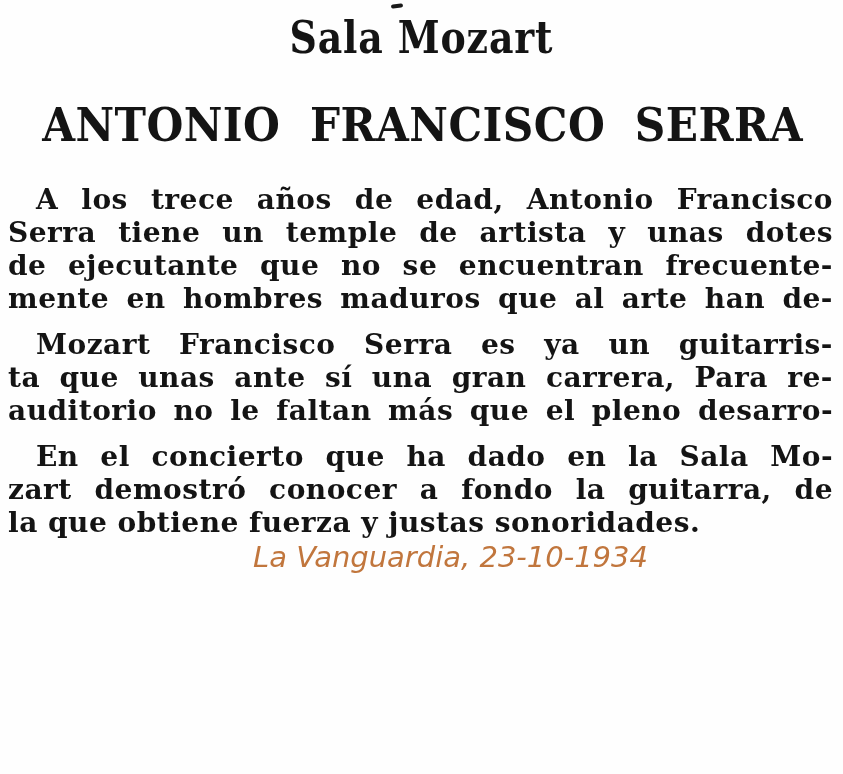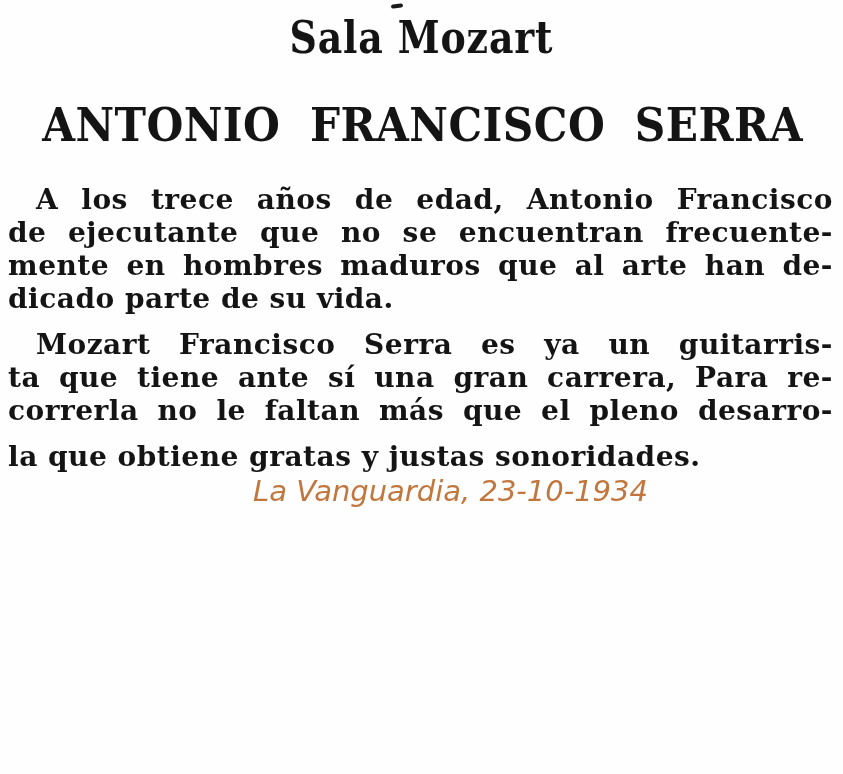--- a/index.html
+++ b/index.html
@@ -95,33 +95,35 @@
   <div class="speck"></div>
 
   <h2 class="kicker">Sala Mozart</h2>
 
   <h1 class="headline">ANTONIO FRANCISCO SERRA</h1>
 
   <div class="body">
 
     <p class="para">
       <span class="line first">A los trece años de edad, Antonio Francisco</span>
+      <span class="line">Serra tiene un temple de artista y unas dotes</span>
       <span class="line">de ejecutante que no se encuentran frecuente-</span>
       <span class="line">mente en hombres maduros que al arte han de-</span>
-      <span class="line last">dicado parte de su vida.</span>
     </p>
 
     <p class="para">
       <span class="line first">Mozart Francisco Serra es ya un guitarris-</span>
-      <span class="line">ta que tiene ante sí una gran carrera, Para re-</span>
-      <span class="line">correrla no le faltan más que el pleno desarro-</span>
+      <span class="line">ta que unas ante sí una gran carrera, Para re-</span>
+      <span class="line">auditorio no le faltan más que el pleno desarro-</span>
     </p>
 
     <p class="para">
-      <span class="line last">la que obtiene gratas y justas sonoridades.</span>
+      <span class="line first">En el concierto que ha dado en la Sala Mo-</span>
+      <span class="line">zart demostró conocer a fondo la guitarra, de</span>
+      <span class="line last">la que obtiene fuerza y justas sonoridades.</span>
     </p>
 
 
   </div>
 
   <div class="caption">La Vanguardia, 23-10-1934</div>
 
 </div>
 
 </body></html>

